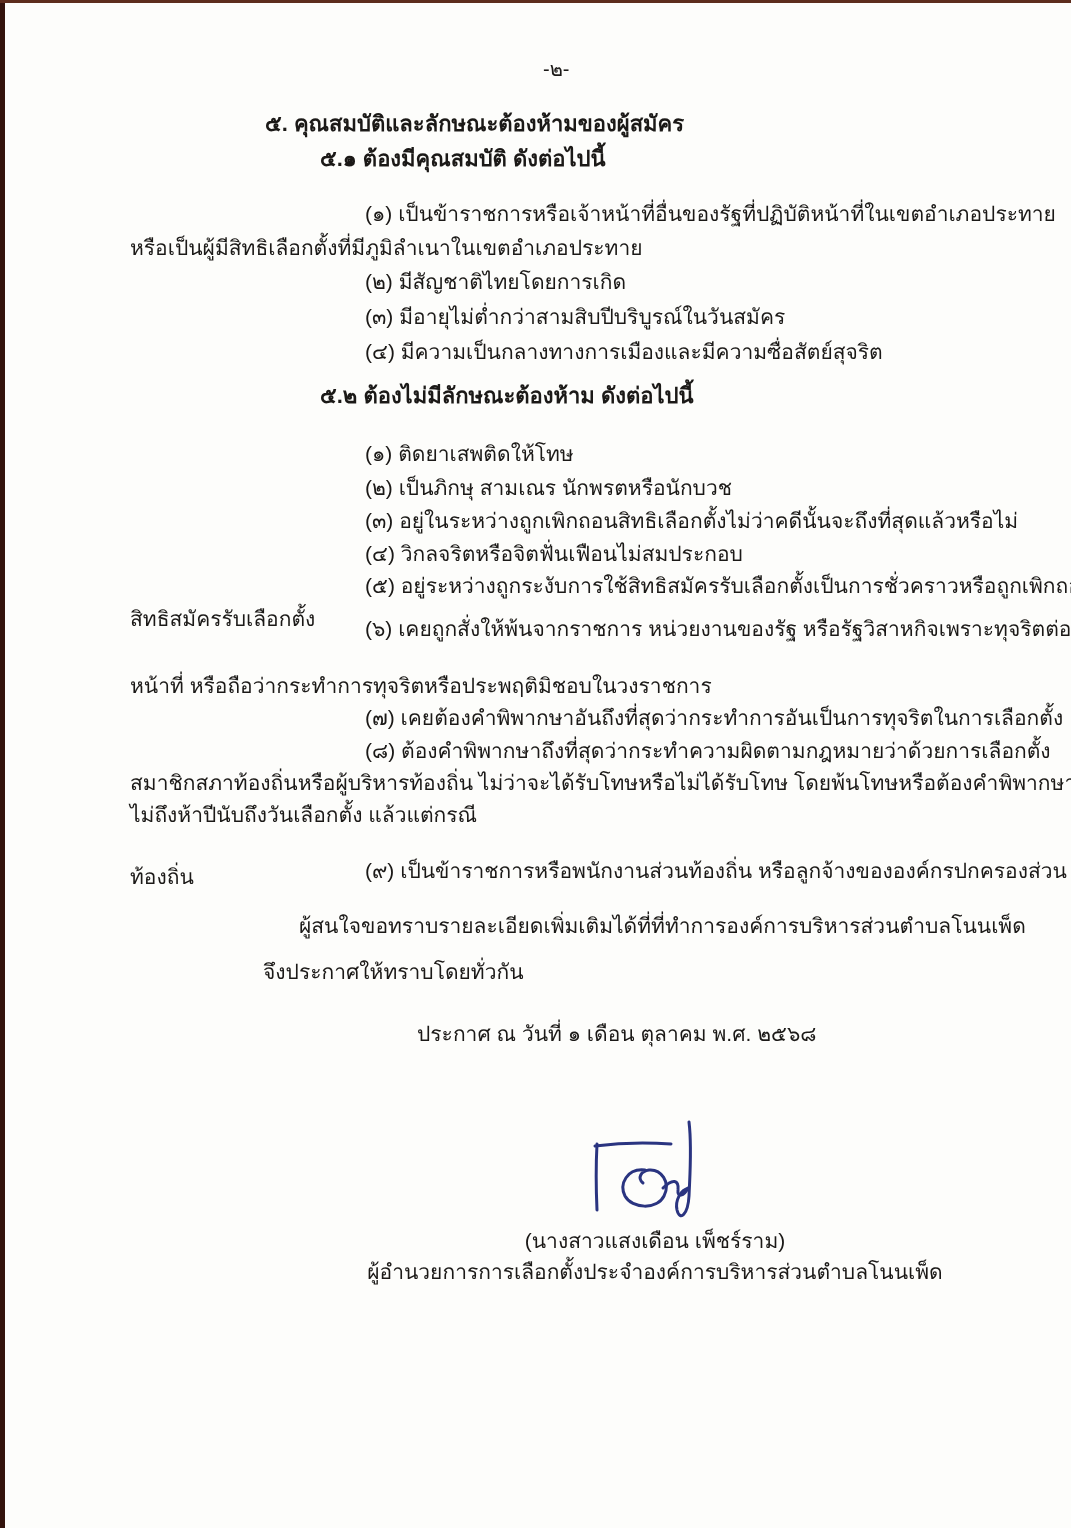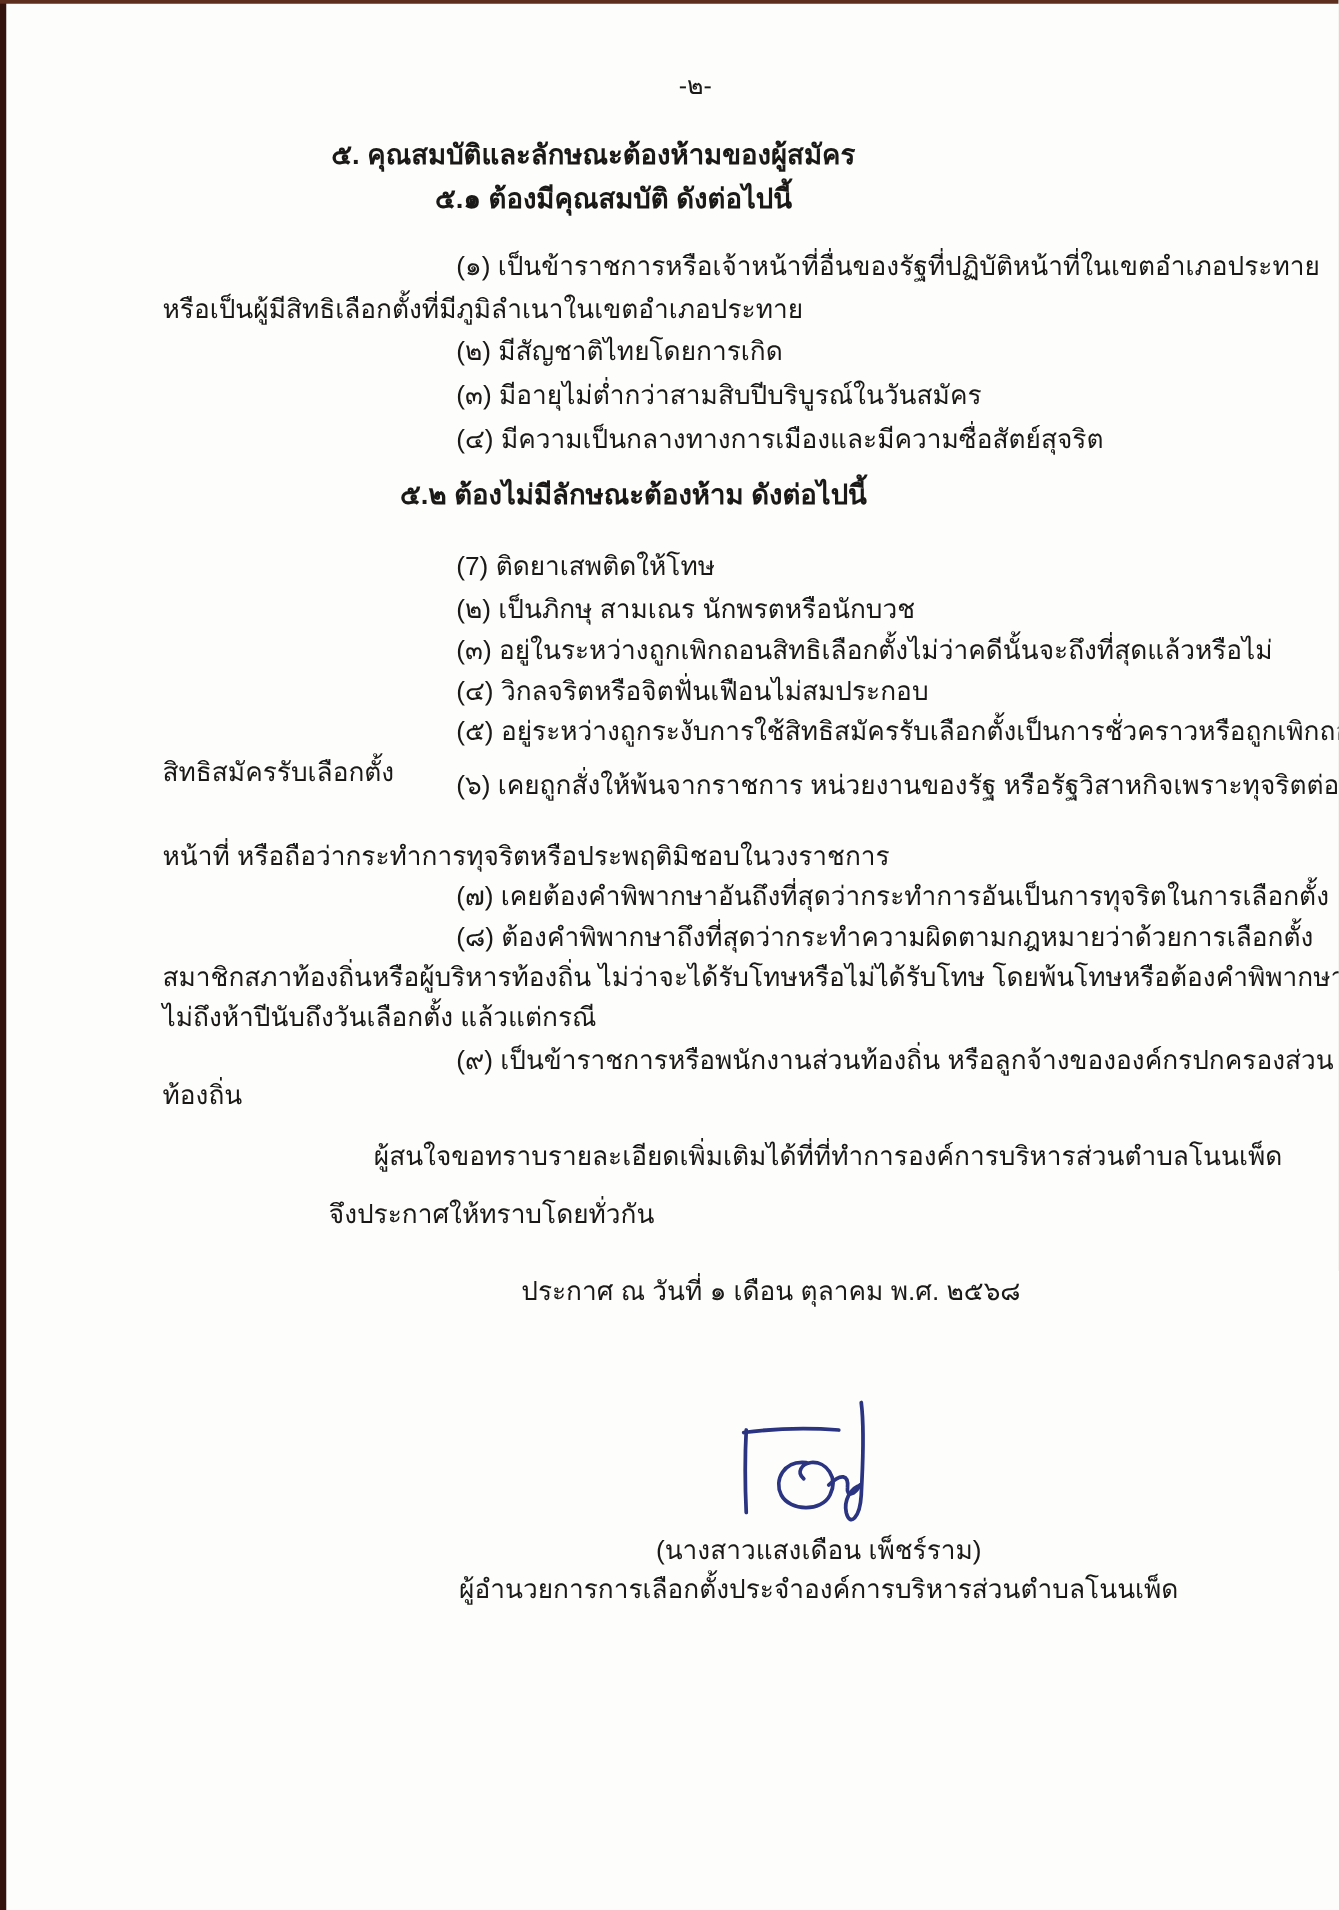--- a/index.html
+++ b/index.html
@@ -64,43 +64,43 @@
 
 <div class="paper">
 
   <div class="edge-left"></div>
   <div class="edge-top"></div>
 
   <div class="line" style="left:543px; top:56px; font-size:20px;">-๒-</div>
 
   <div class="line bold" style="left:265px; top:110px;">๕. คุณสมบัติและลักษณะต้องห้ามของผู้สมัคร</div>
 
-  <div class="line bold" style="left:320px; top:145px;margin-left:28px;">๕.๑ ต้องมีคุณสมบัติ ดังต่อไปนี้</div>
+  <div class="line bold" style="left:320px; top:145px;">๕.๑ ต้องมีคุณสมบัติ ดังต่อไปนี้</div>
 
   <div class="line indent" style="top:200px;">(๑) เป็นข้าราชการหรือเจ้าหน้าที่อื่นของรัฐที่ปฏิบัติหน้าที่ในเขตอำเภอประทาย</div>
   <div class="line flush" style="top:234px;">หรือเป็นผู้มีสิทธิเลือกตั้งที่มีภูมิลำเนาในเขตอำเภอประทาย</div>
   <div class="line indent" style="top:268px;">(๒) มีสัญชาติไทยโดยการเกิด</div>
   <div class="line indent" style="top:303px;">(๓) มีอายุไม่ต่ำกว่าสามสิบปีบริบูรณ์ในวันสมัคร</div>
   <div class="line indent" style="top:338px;">(๔) มีความเป็นกลางทางการเมืองและมีความซื่อสัตย์สุจริต</div>
 
   <div class="line bold" style="left:320px; top:382px;">๕.๒ ต้องไม่มีลักษณะต้องห้าม ดังต่อไปนี้</div>
 
-  <div class="line indent" style="top:440px;">(7) ติดยาเสพติดให้โทษ</div>
+  <div class="line indent" style="top:440px;">(๑) ติดยาเสพติดให้โทษ</div>
   <div class="line indent" style="top:474px;">(๒) เป็นภิกษุ สามเณร นักพรตหรือนักบวช</div>
   <div class="line indent" style="top:507px;">(๓) อยู่ในระหว่างถูกเพิกถอนสิทธิเลือกตั้งไม่ว่าคดีนั้นจะถึงที่สุดแล้วหรือไม่</div>
   <div class="line indent" style="top:540px;text-align:center;">(๔) วิกลจริตหรือจิตฟั่นเฟือนไม่สมประกอบ</div>
   <div class="line indent" style="top:572px;">(๕) อยู่ระหว่างถูกระงับการใช้สิทธิสมัครรับเลือกตั้งเป็นการชั่วคราวหรือถูกเพิกถอน</div>
   <div class="line flush" style="top:605px;">สิทธิสมัครรับเลือกตั้ง</div>
   <div class="line indent" style="top:615px;">(๖) เคยถูกสั่งให้พ้นจากราชการ หน่วยงานของรัฐ หรือรัฐวิสาหกิจเพราะทุจริตต่อ</div>
   <div class="line flush" style="top:672px;">หน้าที่ หรือถือว่ากระทำการทุจริตหรือประพฤติมิชอบในวงราชการ</div>
   <div class="line indent" style="top:704px;">(๗) เคยต้องคำพิพากษาอันถึงที่สุดว่ากระทำการอันเป็นการทุจริตในการเลือกตั้ง</div>
   <div class="line indent" style="top:737px;">(๘) ต้องคำพิพากษาถึงที่สุดว่ากระทำความผิดตามกฎหมายว่าด้วยการเลือกตั้ง</div>
   <div class="line flush" style="top:769px;">สมาชิกสภาท้องถิ่นหรือผู้บริหารท้องถิ่น ไม่ว่าจะได้รับโทษหรือไม่ได้รับโทษ โดยพ้นโทษหรือต้องคำพิพากษามายัง</div>
   <div class="line flush" style="top:801px;">ไม่ถึงห้าปีนับถึงวันเลือกตั้ง แล้วแต่กรณี</div>
-  <div class="line indent" style="top:835px;">(๙) เป็นข้าราชการหรือพนักงานส่วนท้องถิ่น หรือลูกจ้างขององค์กรปกครองส่วน</div>
+  <div class="line indent" style="top:857px;">(๙) เป็นข้าราชการหรือพนักงานส่วนท้องถิ่น หรือลูกจ้างขององค์กรปกครองส่วน</div>
   <div class="line flush" style="top:863px;text-align:center;">ท้องถิ่น</div>
 
   <div class="line" style="left:276px; top:912px;margin-left:23px;">ผู้สนใจขอทราบรายละเอียดเพิ่มเติมได้ที่ที่ทำการองค์การบริหารส่วนตำบลโนนเพ็ด</div>
 
   <div class="line" style="left:263px; top:958px;">จึงประกาศให้ทราบโดยทั่วกัน</div>
 
   <div class="line" style="left:417px; top:1020px;">ประกาศ ณ วันที่  ๑  เดือน ตุลาคม พ.ศ. ๒๕๖๘</div>
 
   <svg class="signature-svg" viewBox="0 0 145 112">
     <path d="M14,26 C13,45 13,70 14,92"></path>

